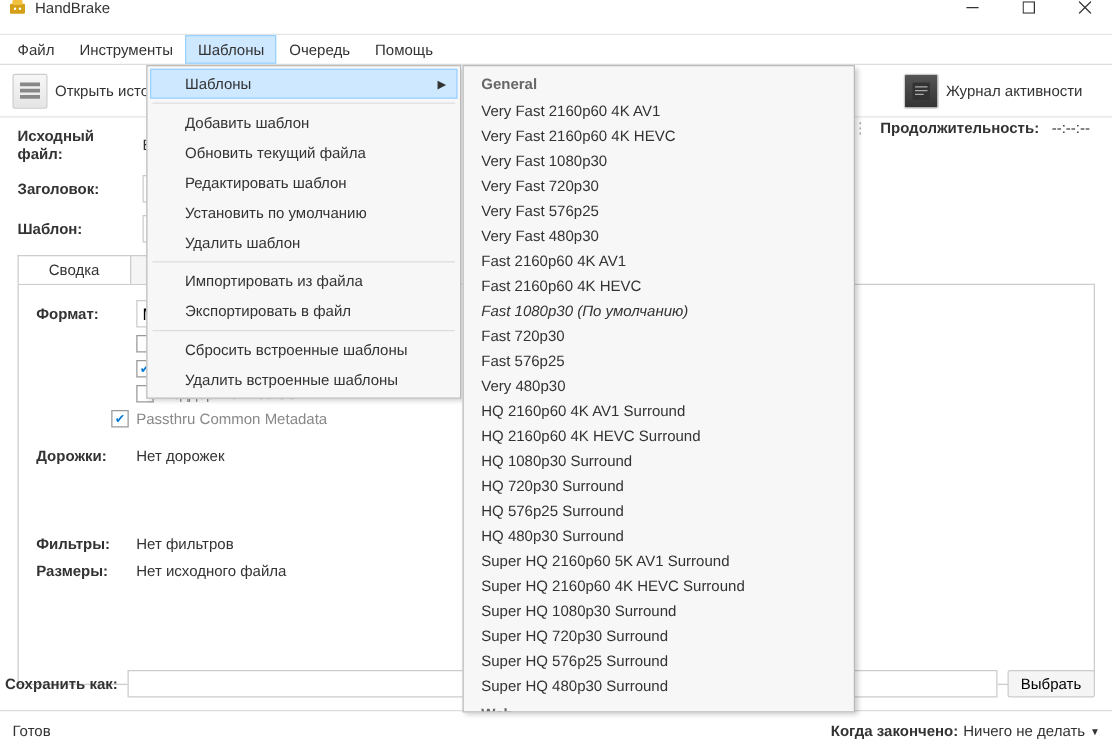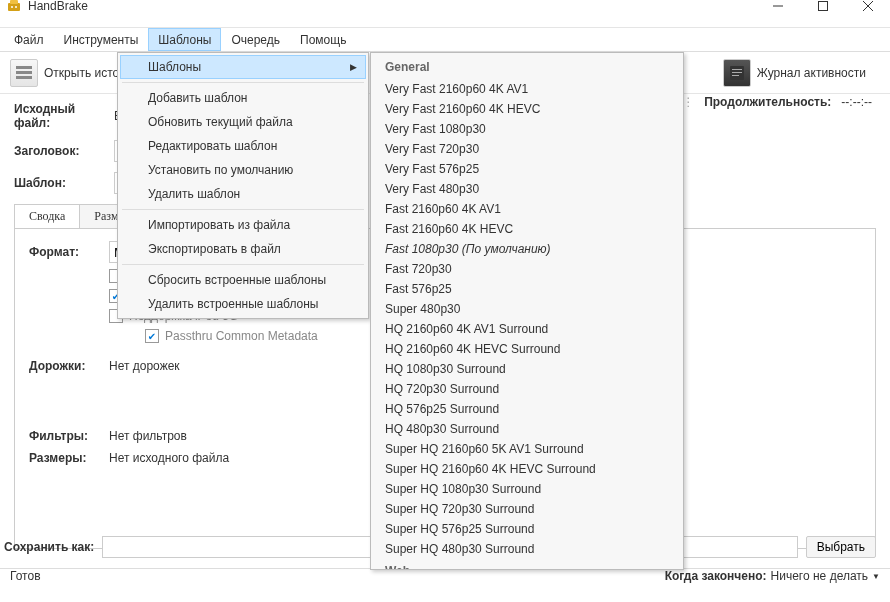--- a/index.html
+++ b/index.html
@@ -15,31 +15,31 @@
 .toolbar { height: 42px; display: flex; align-items: center; padding: 0 10px; border-bottom: 1px solid #e5e5e5; gap: 6px; }
 .tool-icon { width: 28px; height: 28px; border: 1px solid #ccc; background: linear-gradient(#f7f7f7,#e5e5e5); border-radius: 2px; display: flex; align-items: center; justify-content: center; font-size: 14px; }
 .tool-icon.dark { background: linear-gradient(#555,#333); color: #fff; }
 .tool-label { font-size: 12px; margin-right: 14px; }
 .tool-spacer { flex: 1; }
 .content { padding: 8px 14px; height: 474px; position: relative; }
 .row { display: flex; align-items: center; margin-bottom: 10px; font-size: 12px; }
 .row-label { width: 100px; font-weight: bold; }
 .input-text { border: 1px solid #ccc; height: 22px; padding: 0 4px; }
 .tabs { display: flex; margin-top: 8px; border-bottom: 1px solid #ccc; }
-.tab { padding: 4px 14px; border: 1px solid #ccc; border-bottom: none; margin-right: -1px; background: #f5f5f5; font-size: 12px; font-family: Liberation Serif, serif; }
+.tab { padding: 4px 24px; border: 1px solid #ccc; border-bottom: none; margin-right: -1px; background: #f5f5f5; font-size: 12px; }
 .tab.active { background: #fff; }
 .panel { border: 1px solid #ccc; border-top: none; padding: 12px 14px; height: 320px; }
 .form-row { display: flex; align-items: center; margin-bottom: 6px; font-size: 12px; }
 .form-label { width: 80px; font-weight: bold; }
 .checkbox { width: 14px; height: 14px; border: 1px solid #999; margin-right: 6px; display: inline-flex; align-items: center; justify-content: center; font-size: 10px; color: #0078d7; background: #fff; }
 .checkbox.checked::after { content: "✔"; }
 .check-label { color: #888; }
 .save-row { position: absolute; bottom: 10px; left: 4px; right: 14px; display: flex; align-items: center; gap: 8px; }
 .btn { border: 1px solid #ccc; background: #f5f5f5; padding: 3px 10px; font-size: 12px; border-radius: 2px; }
-.statusbar { height: 24px; border-top: 1px solid #ddd; display: flex; align-items: flex-start; padding: 0 10px; font-size: 12px; }
+.statusbar { height: 24px; border-top: 1px solid #ddd; display: flex; align-items: flex-end; padding: 0 10px; font-size: 12px; }
 .statusbar .spacer { flex: 1; }
 .status-right { display: flex; align-items: center; gap: 4px; }
 .dropdown-indicator { font-size: 8px; }
 
 
 .menu { position: absolute; background: #f7f7f7; border: 1px solid #bbb; box-shadow: 2px 2px 4px rgba(0,0,0,0.2); z-index: 100; padding: 2px; }
 .menu-primary { top: 52px; left: 117px; width: 252px; }
 .menu-item { padding: 5px 22px 5px 28px; font-size: 12px; position: relative; }
 .menu-item.highlighted { background: #cde8ff; border: 1px solid #99d1ff; padding: 4px 21px 4px 27px; }
 .menu-item .arrow { position: absolute; right: 8px; top: 50%; transform: translateY(-50%); font-size: 9px; }
@@ -142,21 +142,21 @@
       <span class="checkbox"></span>
     </div>
     <div class="form-row" style="margin-left:80px">
       <span class="checkbox checked"></span>
       <span class="check-label">Выравнять начало A/V</span>
     </div>
     <div class="form-row" style="margin-left:80px">
       <span class="checkbox"></span>
       <span class="check-label">Поддержка iPod 5G</span>
     </div>
-    <div class="form-row" style="margin-left:116px">
+    <div class="form-row" style="margin-left:60px">
       <span class="checkbox checked"></span>
       <span class="check-label">Passthru Common Metadata</span>
     </div>
     <div class="form-row" style="margin-top:16px">
       <span class="form-label">Дорожки:</span>
       <span>Нет дорожек</span>
     </div>
     <div style="height:50px"></div>
     <div class="form-row">
       <span class="form-label">Фильтры:</span>
@@ -217,21 +217,21 @@
       <div class="sub-item">Very Fast 2160p60 4K HEVC</div>
       <div class="sub-item">Very Fast 1080p30</div>
       <div class="sub-item">Very Fast 720p30</div>
       <div class="sub-item">Very Fast 576p25</div>
       <div class="sub-item">Very Fast 480p30</div>
       <div class="sub-item">Fast 2160p60 4K AV1</div>
       <div class="sub-item">Fast 2160p60 4K HEVC</div>
       <div class="sub-item default">Fast 1080p30 (По умолчанию)</div>
       <div class="sub-item">Fast 720p30</div>
       <div class="sub-item">Fast 576p25</div>
-      <div class="sub-item">Super 480p30</div>
+      <div class="sub-item">Very 480p30</div>
       <div class="sub-item">HQ 2160p60 4K AV1 Surround</div>
       <div class="sub-item">HQ 2160p60 4K HEVC Surround</div>
       <div class="sub-item">HQ 1080p30 Surround</div>
       <div class="sub-item">HQ 720p30 Surround</div>
       <div class="sub-item">HQ 576p25 Surround</div>
       <div class="sub-item">HQ 480p30 Surround</div>
       <div class="sub-item">Super HQ 2160p60 5K AV1 Surround</div>
       <div class="sub-item">Super HQ 2160p60 4K HEVC Surround</div>
       <div class="sub-item">Super HQ 1080p30 Surround</div>
       <div class="sub-item">Super HQ 720p30 Surround</div>

